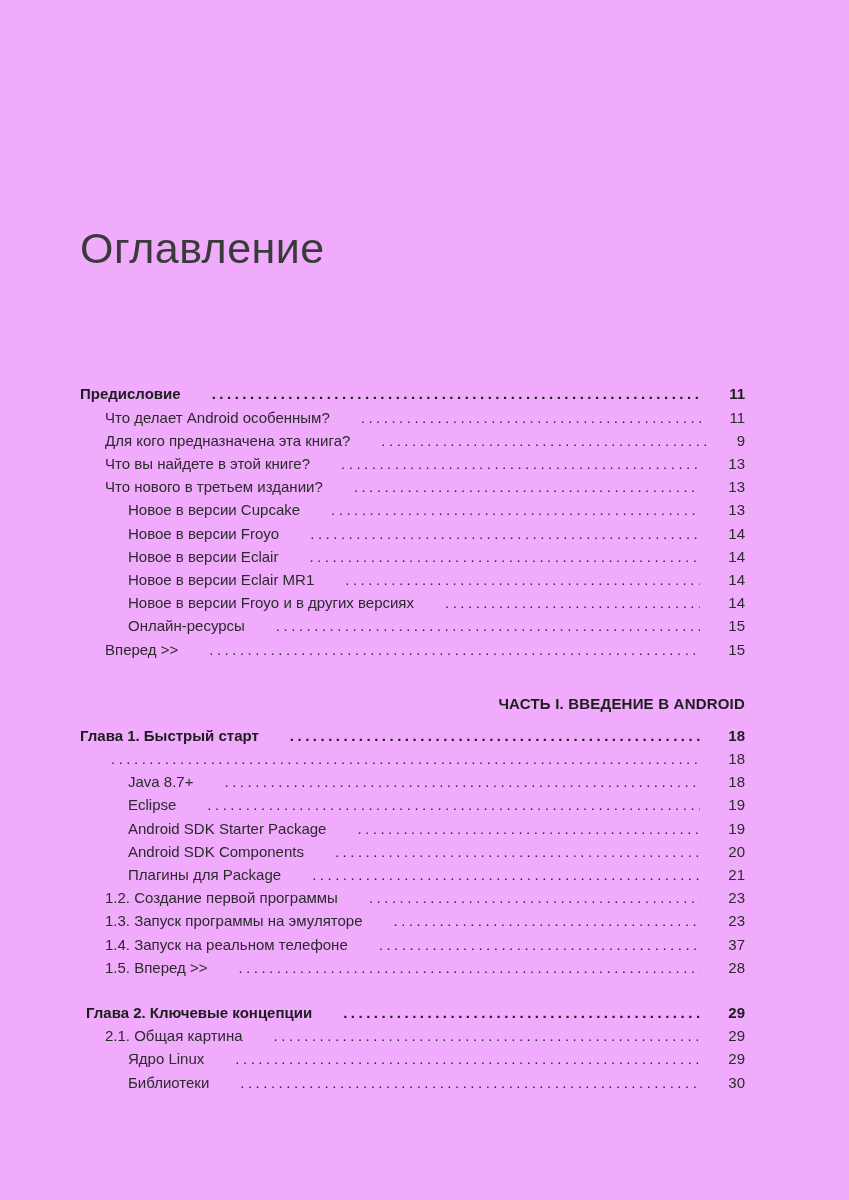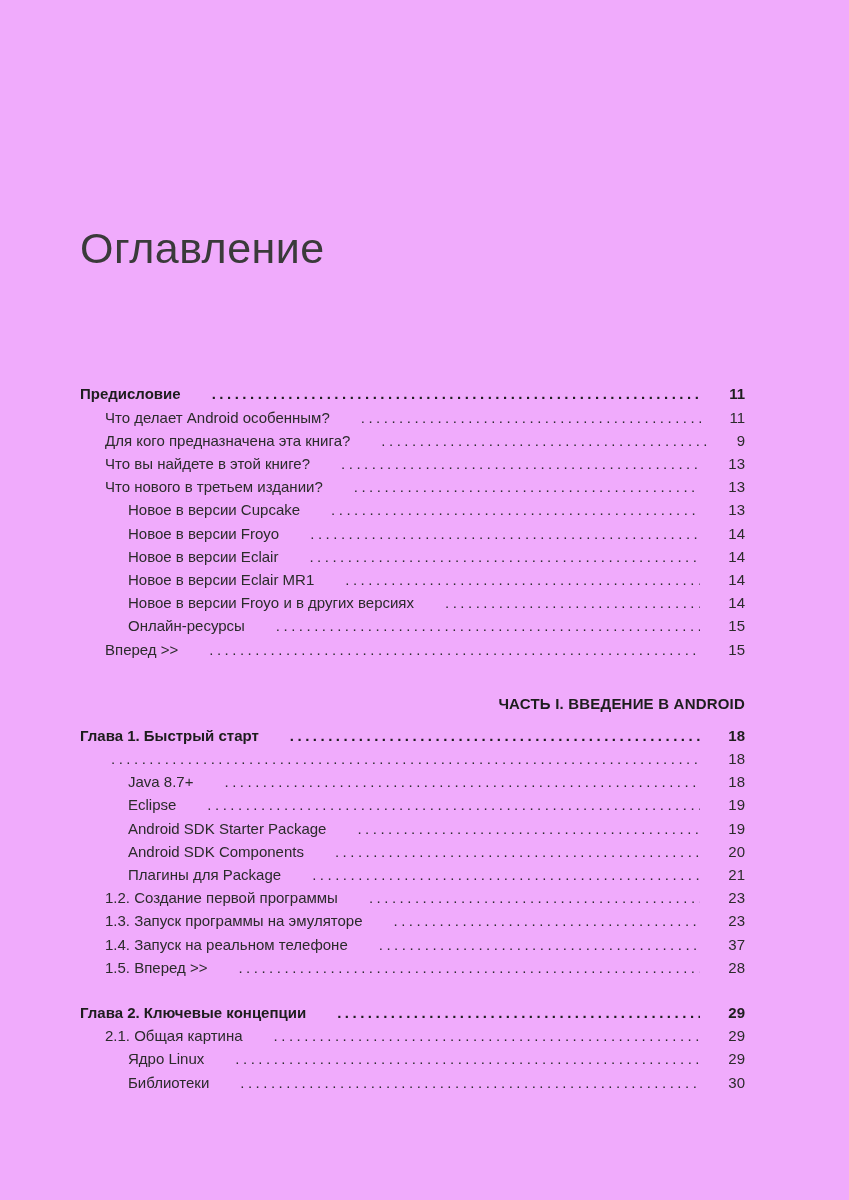--- a/index.html
+++ b/index.html
@@ -32,21 +32,21 @@
     color: #2b2b2b;
   }
   .toc-row {
     display: flex;
     align-items: baseline;
     line-height: 23.2px;
     white-space: nowrap;
     gap: 25px;
   }
   .toc-row.bold { font-weight: 700; color: #1d1d1d; }
-  .toc-row.gap { margin-top: 22px; }
+  .toc-row.gap { margin-top: 22px; margin-left: 6px; }
   .toc-row.lvl0 { padding-left: 0; }
   .toc-row.lvl1 { padding-left: 25px; }
   .toc-row.lvl2 { padding-left: 48px; }
   .toc-label { white-space: nowrap; }
   .toc-leader {
     flex: 1 1 auto;
     overflow: hidden;
     margin: 0 3px 0 6px;
     min-width: 12px;
     white-space: nowrap;

